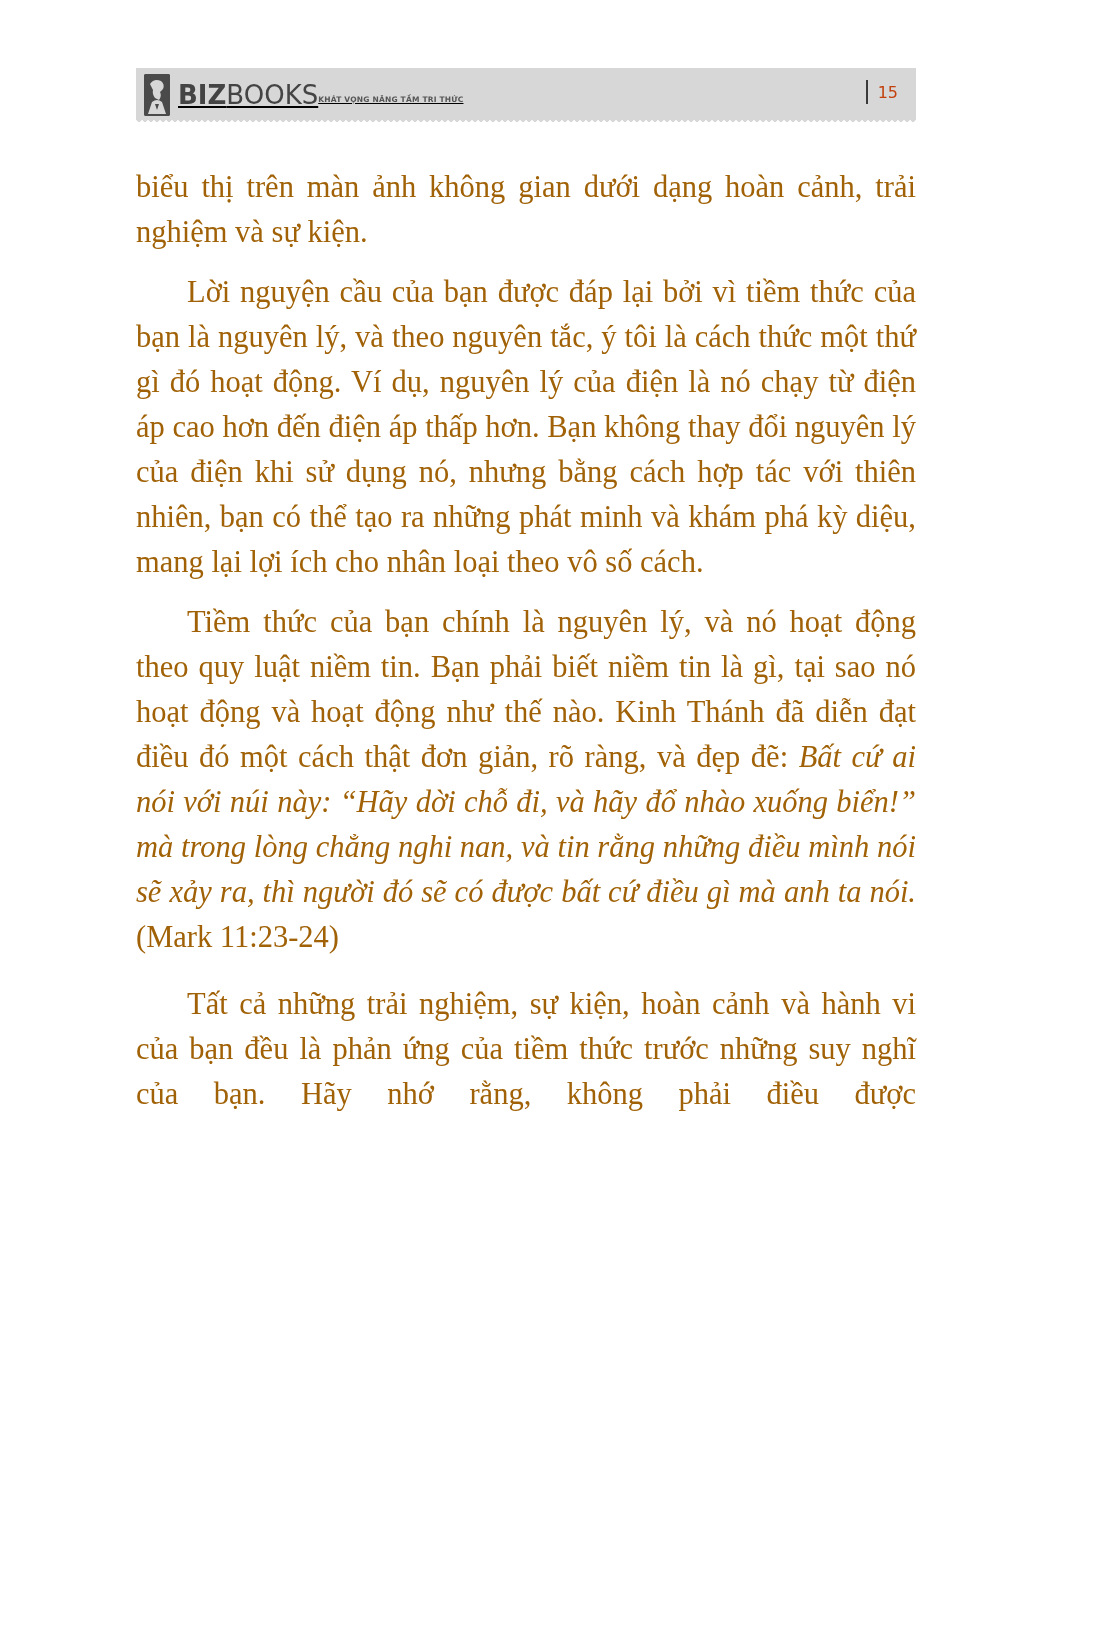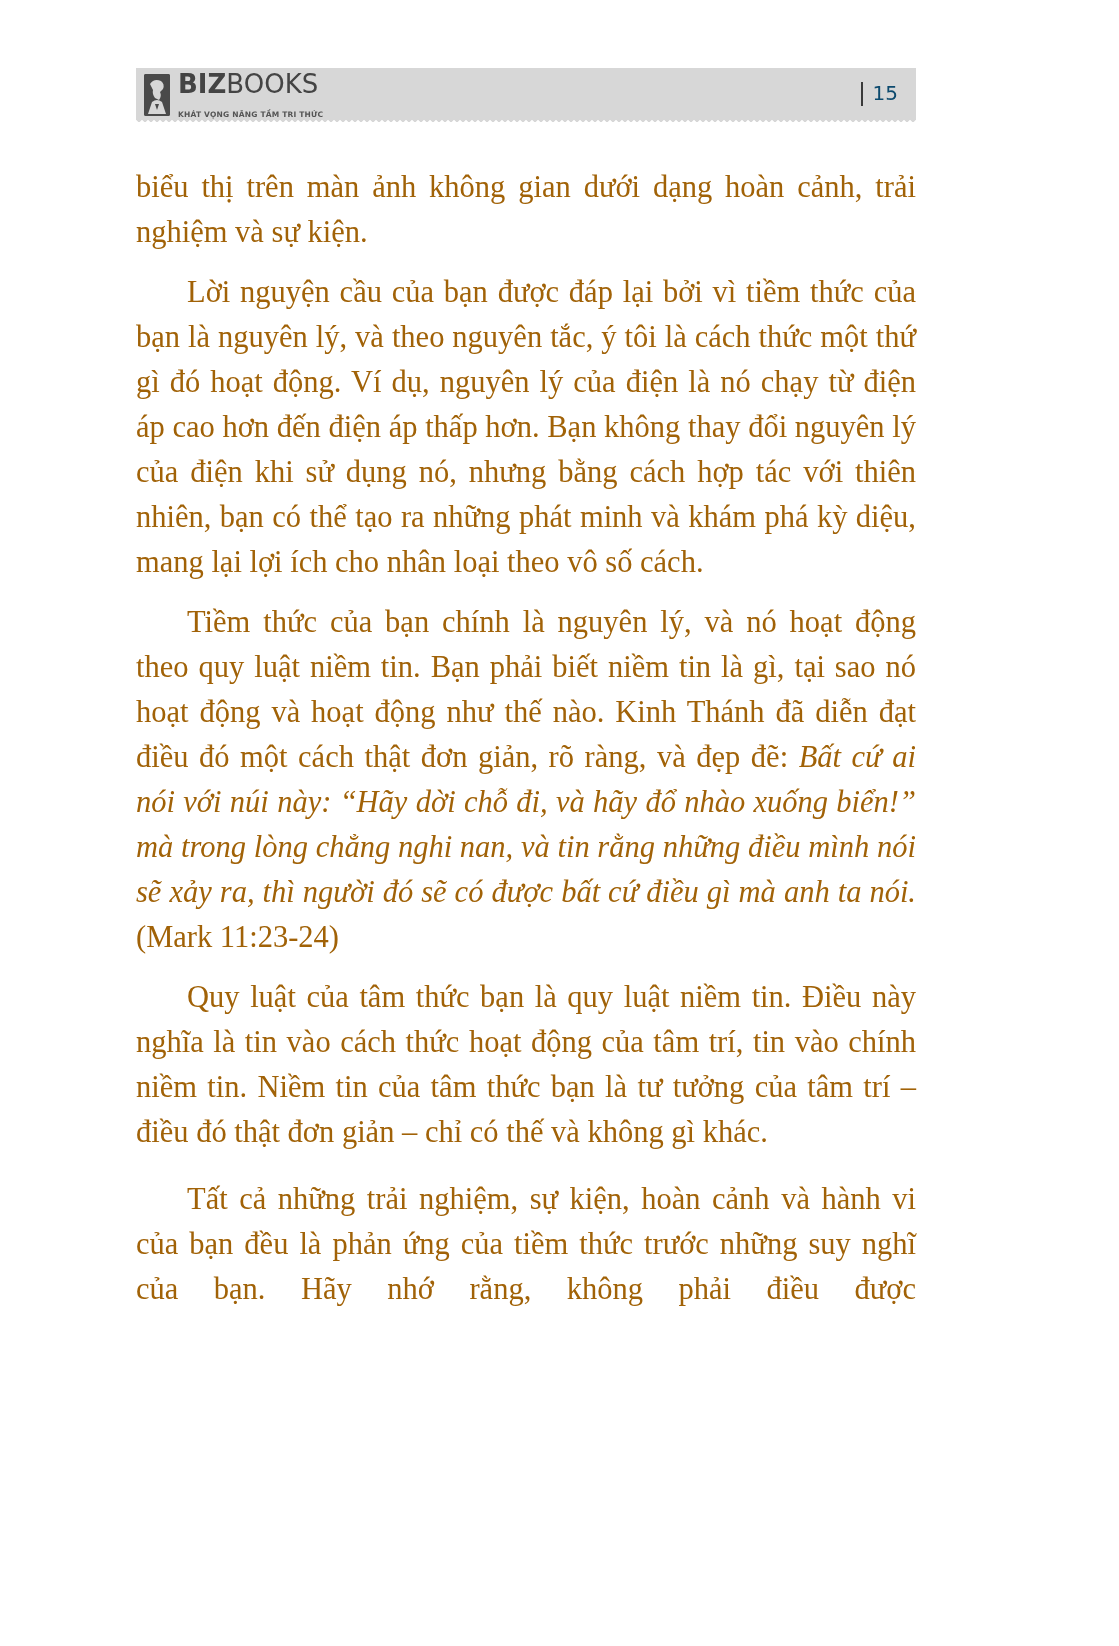--- a/index.html
+++ b/index.html
@@ -12,28 +12,28 @@
     content: ""; position: absolute; left: 0; right: 0; bottom: -4px; height: 5px;
     background: radial-gradient(circle at 3px 0, #d7d7d7 2.6px, transparent 3px) repeat-x;
     background-size: 6px 5px;
   }
   .logo { position: absolute; left: 8px; top: 4px; height: 46px; display: flex; align-items: center; }
   .logo-mark {
     width: 26px; height: 42px; background: #4a4a4a; border-radius: 2px; position: relative;
     margin-right: 8px;
   }
   .logo-mark svg { position: absolute; left: 0; top: 0; }
-  .logo-text { display: flex; flex-direction: column; line-height: 1; }
+  .logo-text { display: flex; flex-direction: row; line-height: 1; text-decoration: underline; }
   .brand { font-family: "DejaVu Sans", sans-serif; font-size: 26px; color: #444; letter-spacing: 0px; }
   .brand b { font-weight: bold; }
   .brand span { font-weight: normal; }
   .tagline { font-family: "DejaVu Sans", sans-serif; font-size: 7.5px; font-weight: bold; color: #555; margin-top: 14px; letter-spacing: 0.2px; }
   .page-num {
     position: absolute; right: 18px; top: 13px; font-family: "DejaVu Sans", sans-serif;
-    font-size: 20px; color: #0c4a6e;
+    font-size: 16px; color: #c2410c;
   }
   .page-num .bar { display: inline-block; width: 1.5px; height: 24px; background: #3a3a3a; vertical-align: middle; margin-right: 10px; position: relative; top: -1px; }
   .body-text {
     position: absolute; left: 136px; top: 165px; width: 780px;
     font-family: "Liberation Serif", serif; font-size: 30.5px; line-height: 45px;
     color: #a16207; text-align: justify;
   }
   .body-text p { margin: 0 0 15px 0; text-indent: 51px; }
   .body-text p.first { text-indent: 0; }
   .body-text i { }
@@ -56,15 +56,14 @@
       <div class="tagline">KHÁT VỌNG NÂNG TẦM TRI THỨC</div>
     </div>
   </div>
   <div class="page-num"><span class="bar"></span><span>15</span></div>
 </div>
 
 <div class="body-text">
   <p class="first">biểu thị trên màn ảnh không gian dưới dạng hoàn cảnh, trải nghiệm và sự kiện.</p>
   <p>Lời nguyện cầu của bạn được đáp lại bởi vì tiềm thức của bạn là nguyên lý, và theo nguyên tắc, ý tôi là cách thức một thứ gì đó hoạt động. Ví dụ, nguyên lý của điện là nó chạy từ điện áp cao hơn đến điện áp thấp hơn. Bạn không thay đổi nguyên lý của điện khi sử dụng nó, nhưng bằng cách hợp tác với thiên nhiên, bạn có thể tạo ra những phát minh và khám phá kỳ diệu, mang lại lợi ích cho nhân loại theo vô số cách.</p>
   <p><span>Tiềm thức của bạn chính là nguyên lý, và nó hoạt động theo quy luật niềm tin. Bạn phải biết niềm tin là gì, tại sao nó hoạt động và hoạt động như thế nào. Kinh Thánh đã diễn đạt điều đó một cách thật đơn giản, rõ ràng, và đẹp đẽ: </span><i>Bất cứ ai nói với núi này: “Hãy dời chỗ đi, và hãy đổ nhào xuống biển!” mà trong lòng chẳng nghi nan, và tin rằng những điều mình nói sẽ xảy ra, thì người đó sẽ có được bất cứ điều gì mà anh ta nói.</i><span> (Mark 11:23-24)</span></p>
-  <p>Quy luật của tâm thức bạn là quy luật niềm tin. Điều này nghĩa là tin vào cách thức hoạt động của tâm trí, tin vào chính niềm tin. Niềm tin của tâm thức bạn là tư tưởng của tâm trí – điều đó thật đơn giản – chỉ có thế và không gì khác.</p>
   <p style="text-align-last: justify; margin-top: 22px;">Tất cả những trải nghiệm, sự kiện, hoàn cảnh và hành vi của bạn đều là phản ứng của tiềm thức trước những suy nghĩ của bạn. Hãy nhớ rằng, không phải điều được</p>
 </div>
 
 </body></html>

